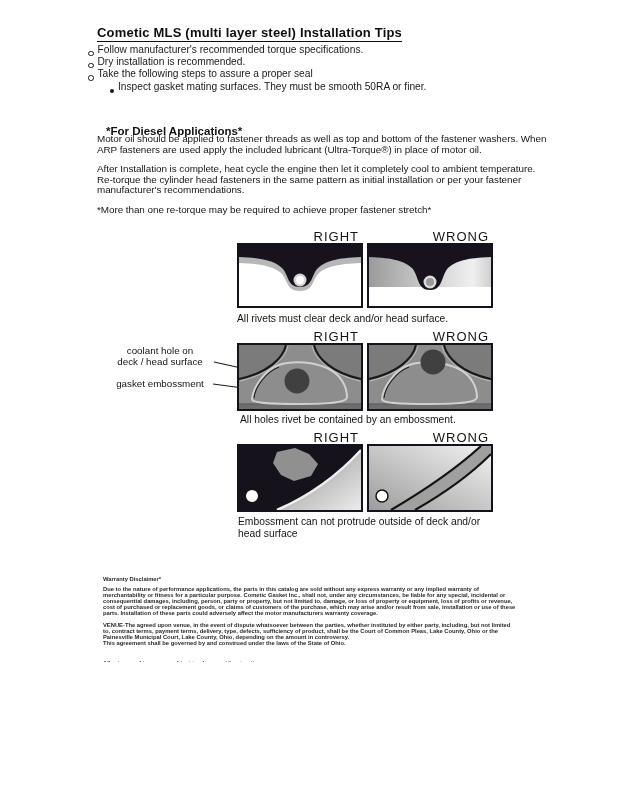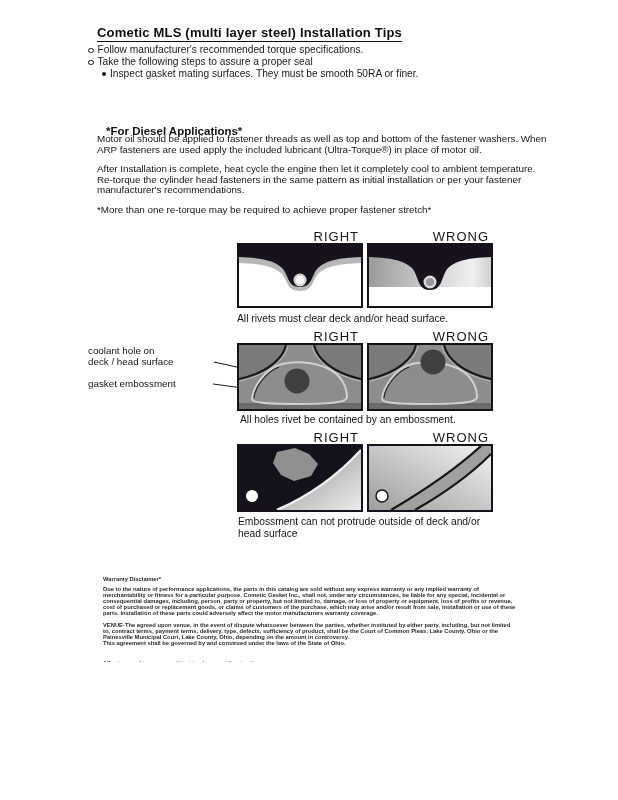--- a/index.html
+++ b/index.html
@@ -4,44 +4,44 @@
 <style>
   html,body{margin:0;padding:0;background:#fff;}
   .page{position:relative;width:618px;height:662px;background:#ffffff;overflow:hidden;
         font-family:"Liberation Sans","DejaVu Sans",sans-serif;color:#1a1a1a;}
 
   .title{position:absolute;left:97px;top:25px;margin:0;font-size:13px;font-weight:bold;
          color:#0f0f0f;letter-spacing:.2px;}
   .title span{display:inline-block;border-bottom:1.6px solid #0f0f0f;padding-bottom:1px;}
 
   .intro{position:absolute;left:88px;top:44px;width:470px;}
-  .b{display:flex;align-items:flex-start;line-height:12.2px;font-size:10.2px;}
+  .b{display:flex;align-items:flex-end;line-height:12.2px;font-size:10.2px;}
   .mark-o{width:3.5px;height:3.5px;border:1px solid #1a1a1a;border-radius:50%;
           margin:3.5px 4px 0 0;flex:none;}
   .mark-f{width:4px;height:4px;background:#1a1a1a;border-radius:50%;
           margin:3.5px 4px 0 0;flex:none;}
-  .sub{margin-left:14px;}
+  .sub{margin-left:22px;}
 
   .diesel-h{position:absolute;left:97px;top:116px;margin:9px;font-size:11.5px;font-weight:bold;color:#111;}
   .body{position:absolute;left:97px;width:455px;margin:0;font-size:9.9px;line-height:10.7px;
         letter-spacing:-.05px;color:#161616;}
   .p-oil{top:134px;} .p-retorque{top:164px;} .p-note{top:205px;}
 
   .fig-label{position:absolute;width:122px;text-align:right;font-size:13px;
              letter-spacing:1px;color:#141414;}
   .fig-caption{position:absolute;font-size:10.3px;color:#141414;line-height:11.5px;}
   .diag{position:absolute;width:122px;border:2.5px solid #16111b;background:#fff;box-sizing:content-box;}
   .diag svg{display:block;width:100%;height:100%;}
   .h61{height:61px;} .h64{height:64px;}
   .c1{left:237px;} .c2{left:367px;}
   .r1l{top:229px;} .r1i{top:243px;}
   .r2l{top:329px;} .r2i{top:343px;}
   .r3l{top:430px;} .r3i{top:444px;}
 
-  .fig2-side{position:absolute;left:88px;width:112px;text-align:left;
+  .fig2-side{position:absolute;left:104px;width:112px;text-align:center;
              font-size:9.8px;line-height:10.6px;color:#141414;}
   .side-coolant{top:346px;} .side-emboss{top:379px;}
   .leaders{position:absolute;left:0;top:0;pointer-events:none;}
 
   .legal{position:absolute;left:103px;top:576px;width:415px;font-size:5.8px;
          line-height:6.1px;font-weight:bold;color:#2b2b2b;}
   .legal p{margin:0 0 5px;}
   .legal .lh{margin:0 0 4px;}
   .legal .m0{margin-bottom:0;}
   .legal .mg{margin-bottom:14px;}
@@ -54,20 +54,24 @@
 <body>
 
 <div class="page">
 
   <h1 class="title"><span>Cometic MLS (multi layer steel) Installation Tips</span></h1>
 
   <div class="intro">
     <div class="b">
       <span class="mark-o"></span>
       <span>Follow manufacturer's recommended torque specifications.</span>
+    </div>
+    <div class="b">
+      <span class="mark-o"></span>
+      <span>Dry installation is recommended.</span>
     </div>
     <div class="b">
       <span class="mark-o"></span>
       <span>Take the following steps to assure a proper seal</span>
     </div>
     <div class="b sub">
       <span class="mark-f"></span>
       <span>Inspect gasket mating surfaces.  They must be smooth 50RA or finer.</span>
     </div>
   </div>

